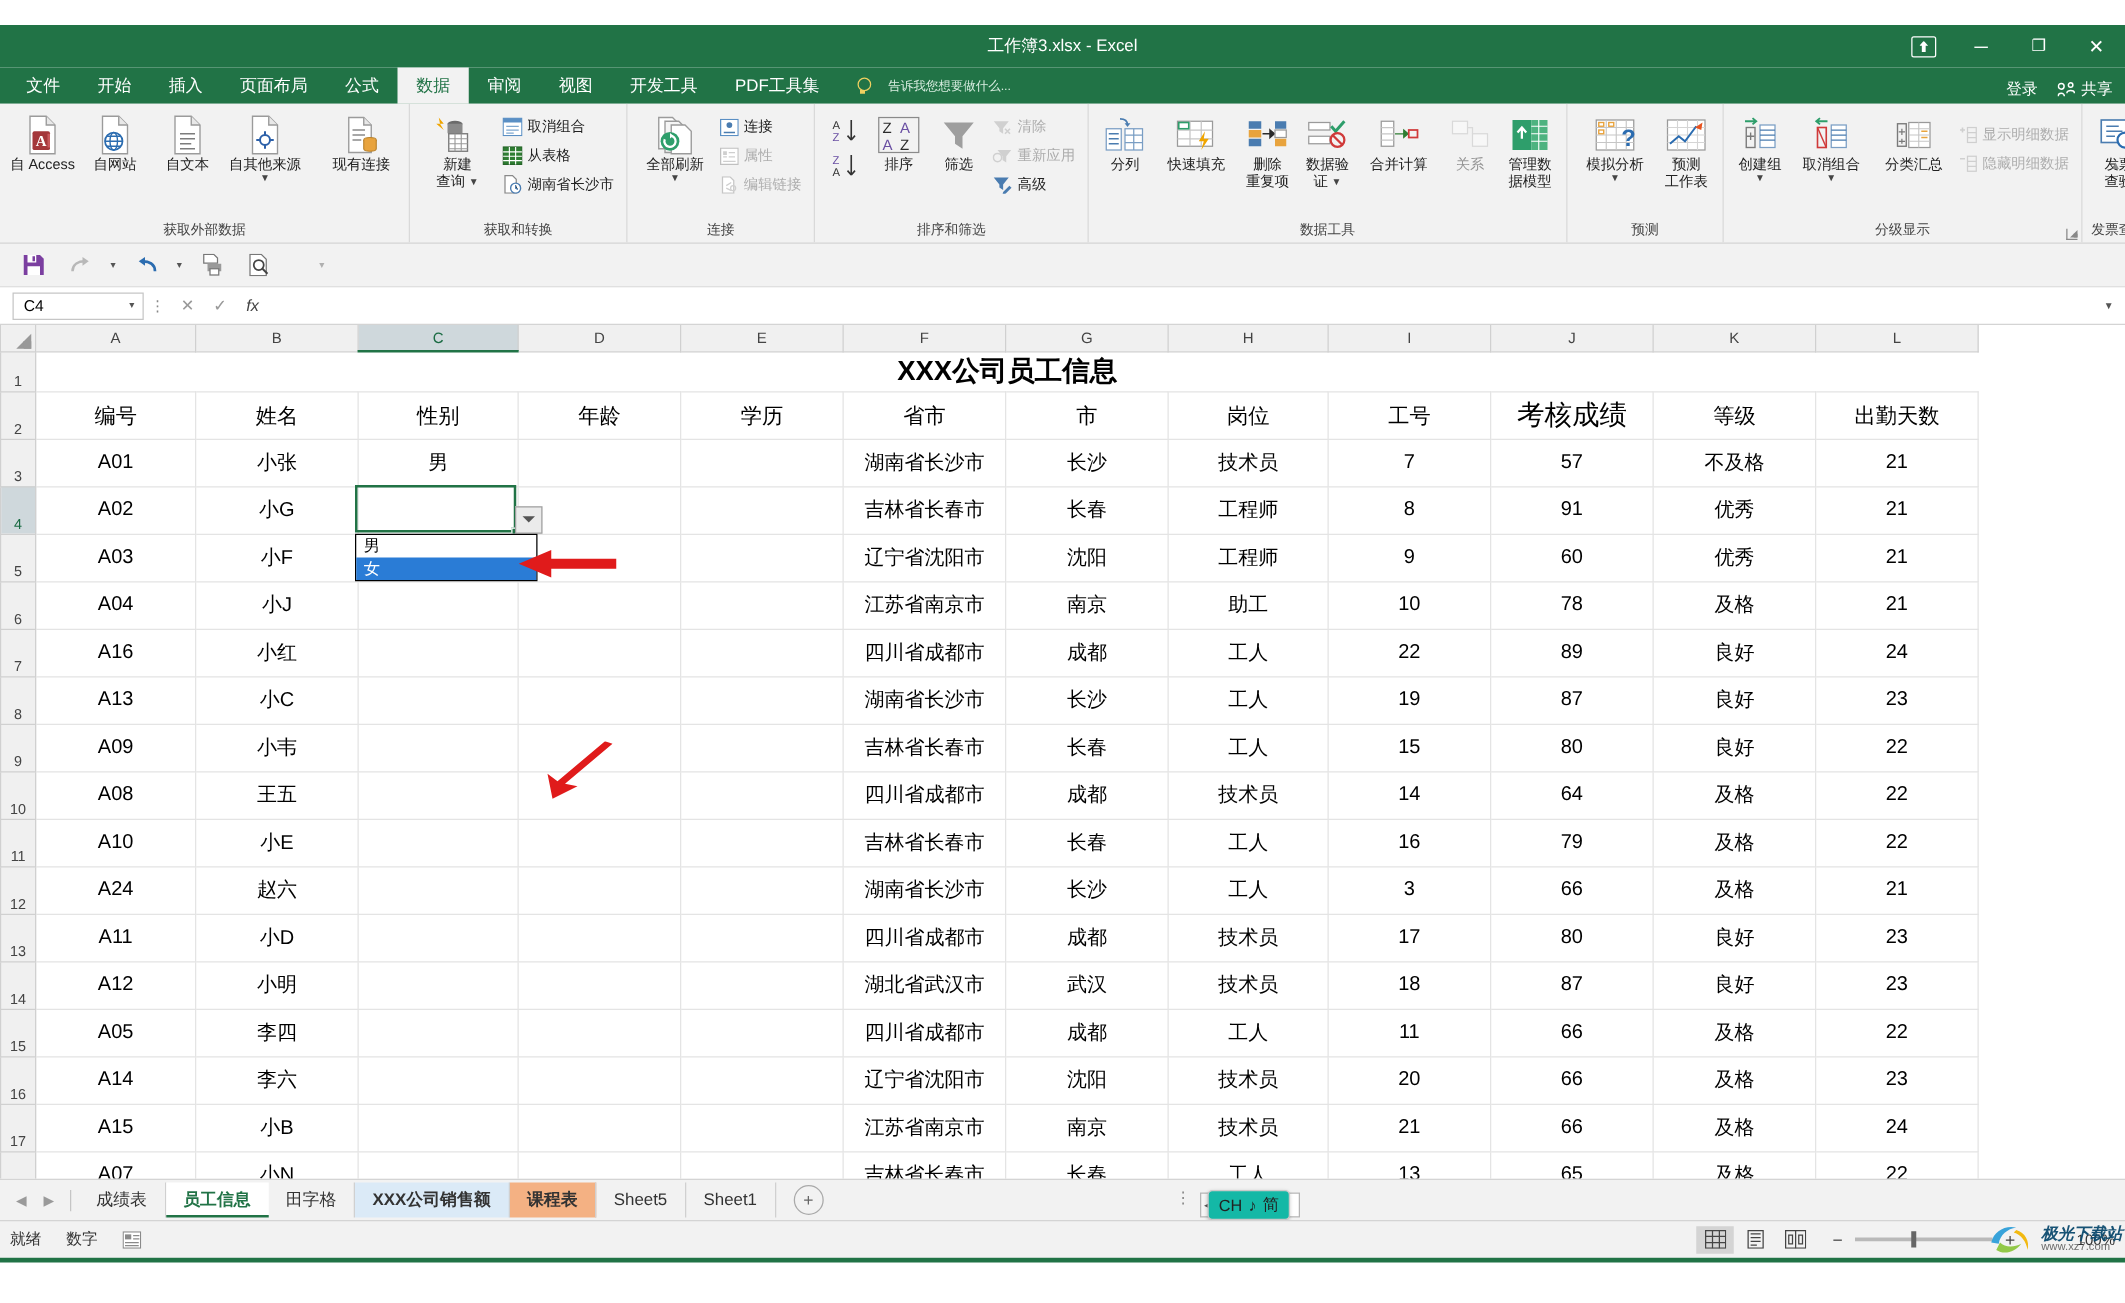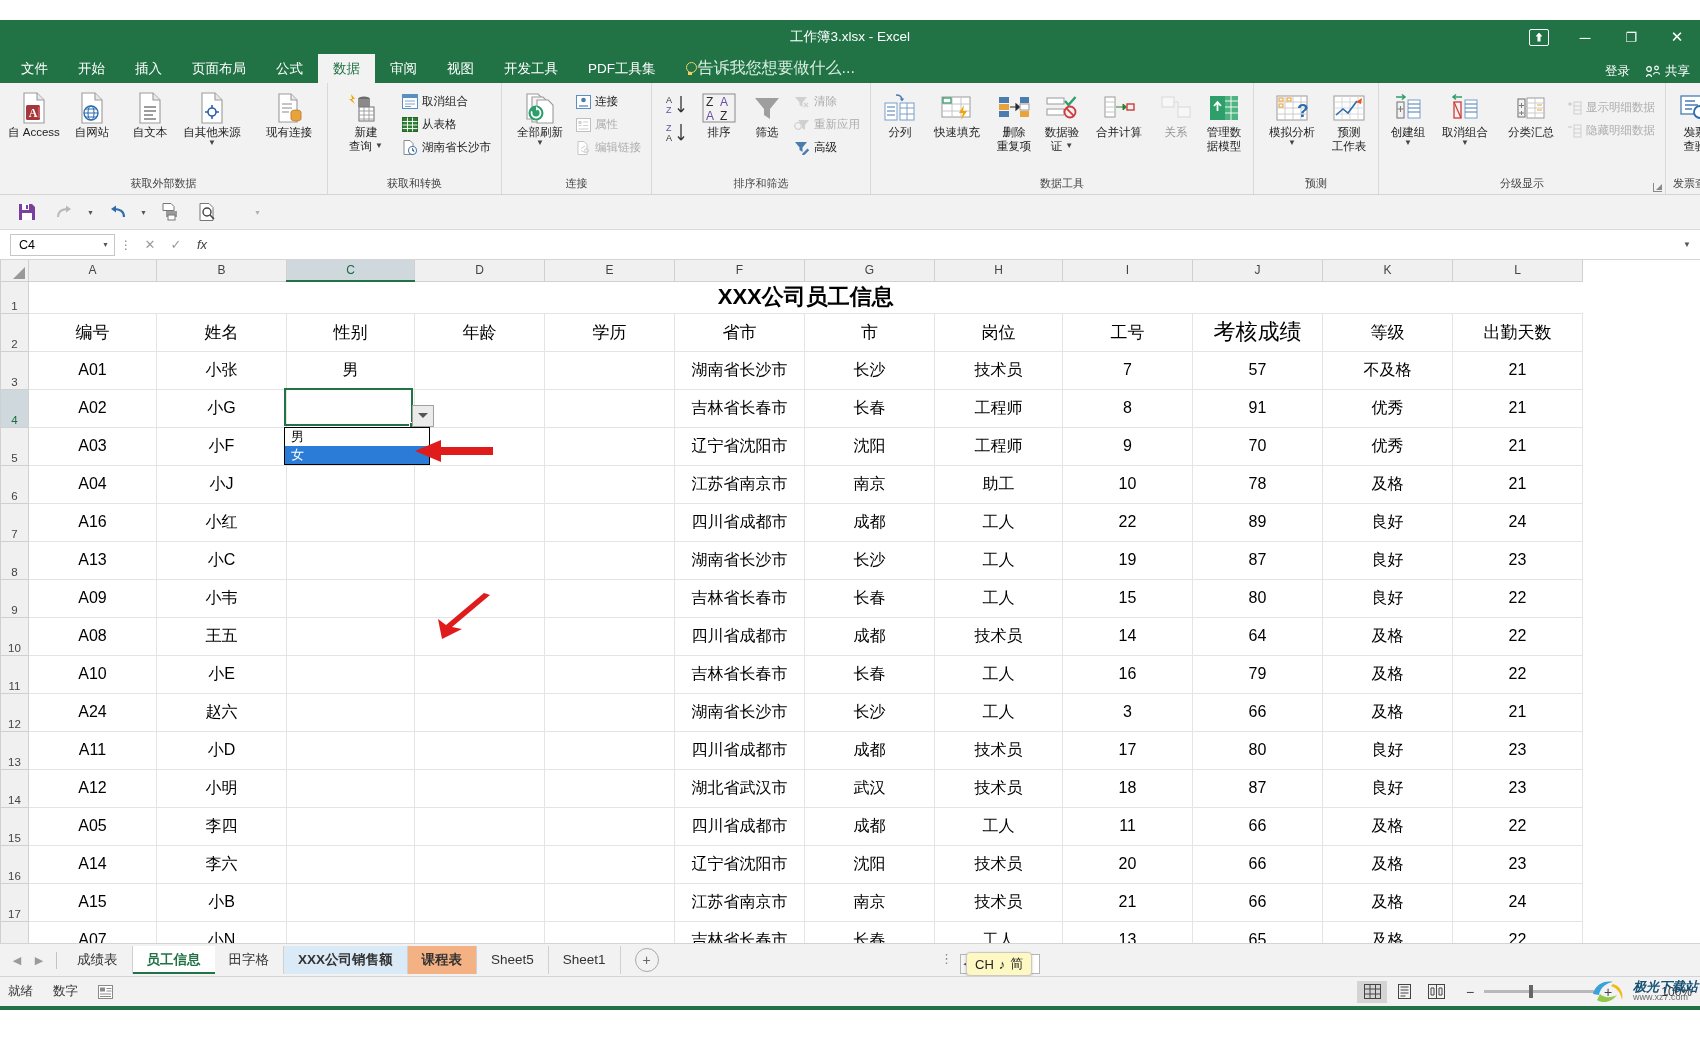--- a/index.html
+++ b/index.html
@@ -38,21 +38,21 @@
   .tabbar {
     height:29px; background:#217346; display:flex; align-items:flex-end;
     position:relative; padding-left:6px;
   }
   .tab {
     height:29px; line-height:29px; padding:0 15px; color:#fff; font-size:13.5px;
     cursor:pointer; white-space:nowrap;
   }
   .tab.active { background:#f2f2f2; color:#217346; }
   .tellme {
-    display:flex;align-items:center;gap:2px;color:#d8ede0;font-size:16px;
+    display:flex;align-items:center;gap:15px;color:#d8ede0;font-size:10px;
     padding-left:14px;height:29px;
   }
   .bulb {
     width:11px;height:13px;display:inline-block;position:relative;
   }
   .bulb:before{
     content:"";position:absolute;top:0;left:1px;width:9px;height:9px;border-radius:50%;
     border:1.4px solid #f0d060;
   }
   .bulb:after{
@@ -183,21 +183,21 @@
   .addsheet {
     width:24px;height:24px;border:1px solid #a9a9a9;border-radius:50%;
     display:flex;align-items:center;justify-content:center;color:#666;font-size:14px;
     margin-left:14px;cursor:pointer;
   }
   .ime-wrap{ position:absolute; left:960px; bottom:2px; display:flex; align-items:center; }
   .ime-left{width:12px;height:20px;border:1px solid #b5b5b5;background:#f6f6f6;
             display:flex;align-items:center;justify-content:center;font-size:7px;color:#555;}
   .ime-box{width:68px;height:20px;border:1px solid #b5b5b5;background:#fff;}
   .ime-float{
-    position:absolute; left:6px; top:-2px; background:#fef9c3;border:1px solid #c9c9c9;
+    position:absolute; left:6px; top:-2px; background:#14b8a6;border:1px solid #c9c9c9;
     border-radius:4px; padding:2px 8px; font-size:13px; color:#222;
     box-shadow:0 1px 3px rgba(0,0,0,.2); display:flex;gap:5px;align-items:center;
   }
   .vdots{position:absolute;left:940px;bottom:10px;color:#8a8a8a;font-size:13px;letter-spacing:2px;}
   
   .statusbar {
     height:30px; background:#f2f2f2; border-top:1px solid #d4d4d4;
     display:flex; align-items:center; padding:0 8px; font-size:12.5px; color:#333;
     position:relative;
   }
@@ -845,21 +845,21 @@
           <td class="rowhead">5</td>
           <td class="cell">A03</td>
           <td class="cell">小F</td>
           <td class="cell blank"></td>
           <td class="cell blank"></td>
           <td class="cell blank"></td>
           <td class="cell">辽宁省沈阳市</td>
           <td class="cell">沈阳</td>
           <td class="cell">工程师</td>
           <td class="cell">9</td>
-          <td class="cell">70</td>
+          <td class="cell">60</td>
           <td class="cell">优秀</td>
           <td class="cell">21</td>
         </tr>
         <tr class="dat">
           <td class="rowhead">6</td>
           <td class="cell">A04</td>
           <td class="cell">小J</td>
           <td class="cell blank"></td>
           <td class="cell blank"></td>
           <td class="cell blank"></td>

